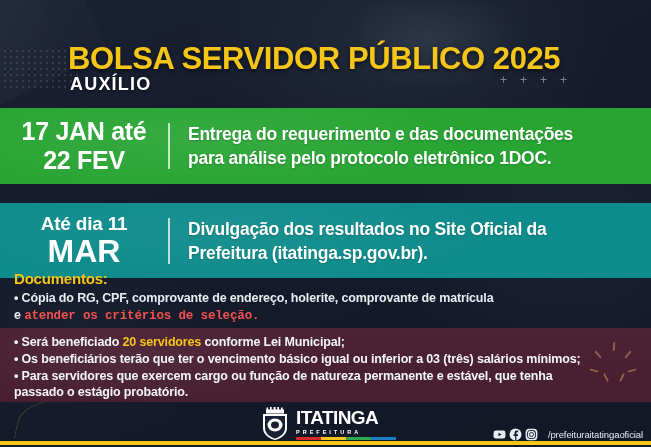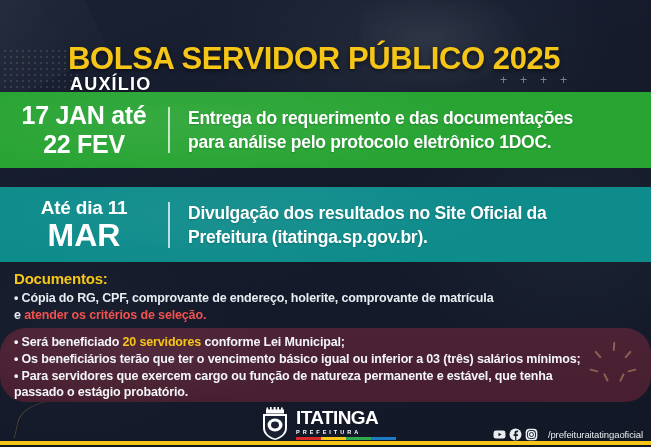--- a/index.html
+++ b/index.html
@@ -78,21 +78,21 @@
     position: absolute; left: 500px; top: 74px;
     display: flex; gap: 13px;
   }
   .plusrow span {
     color: #7b8394; font-size: 12px; line-height: 1; font-weight: 400;
   }
 
   
   .band {
     position: absolute; left: 0; width: 651px;
-    display: flex; align-items: center;
+    display: flex; align-items: center; margin-top: 16px;
   }
   .band-green {
     top: 92px; height: 76px;
     background:
       radial-gradient(ellipse 400px 80px at 30% 40%, rgba(255,255,255,0.07), rgba(0,0,0,0) 70%),
       #28a433;
   }
   .band-teal {
     top: 187px; height: 75px;
     background:
@@ -127,30 +127,29 @@
   
   .docs { position: absolute; left: 14px; top: 270px; width: 620px; }
   .docs-title {
     color: #f5c518; font-size: 15px; font-weight: 700; letter-spacing: -0.2px;
     margin-bottom: 3px;
   }
   .docs-line {
     color: #e9edf2; font-size: 12.5px; font-weight: 700; line-height: 16.5px;
     letter-spacing: -0.15px;
   }
-  .docs-line .hi { color: #f2524f; }
+  .docs-line .hi { color: #f2524f; font-family: Liberation Mono, monospace; }
 
   
   .band-maroon {
     position: absolute; left: 0; top: 328px; width: 651px; height: 74px;
     background:
       radial-gradient(ellipse 260px 70px at 20% 40%, rgba(255,255,255,0.045), rgba(0,0,0,0) 70%),
       linear-gradient(180deg, #4c2235 0%, #471f30 100%);
     padding: 6px 14px 0 14px;
-    border-radius: 26px;
   }
   .band-maroon .bl {
     color: #f3f5f8; font-size: 12.5px; font-weight: 700; line-height: 16.8px;
     letter-spacing: -0.15px;
   }
   .band-maroon .bl .hi { color: #f5c518; }
   .band-maroon .bl.justify { text-align: justify; }
   .spark {
     position: absolute; right: 14px; top: 14px;
     width: 44px; height: 42px; opacity: 0.55;

